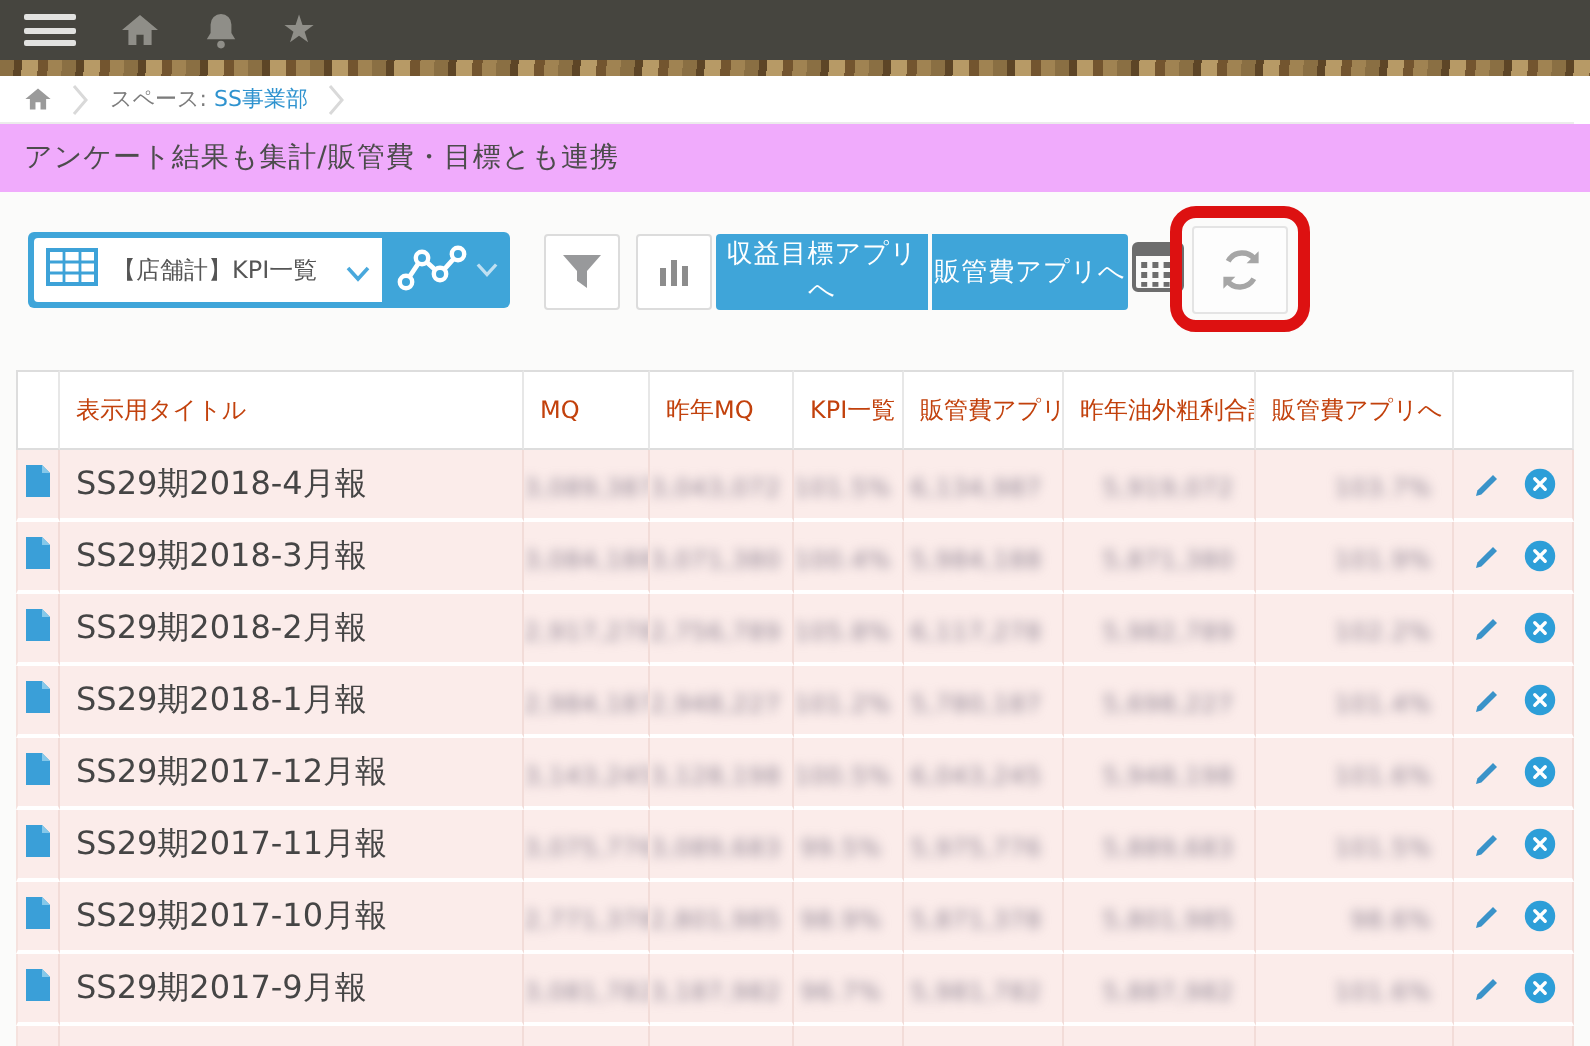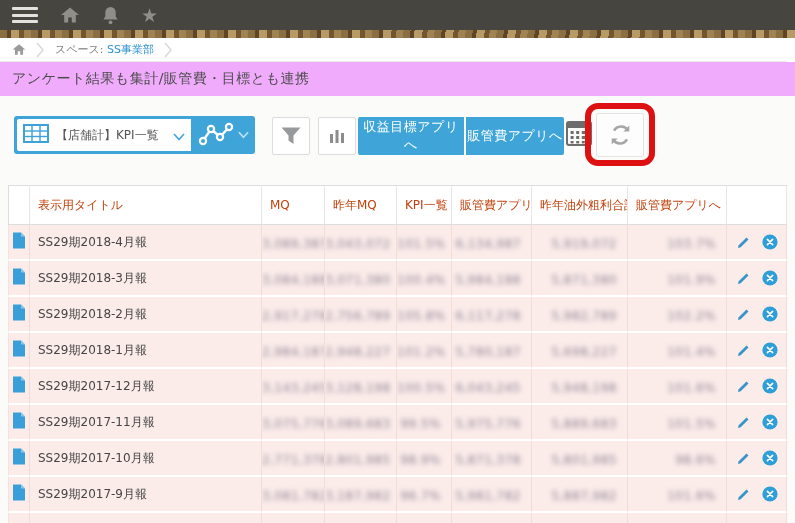--- a/index.html
+++ b/index.html
@@ -48,21 +48,21 @@
   .red-ring { position:absolute; left:585px; top:7px; width:70px; height:63px; border:6px solid #dd1111; border-radius:13px; pointer-events:none; z-index:5; }
 
   
   .tablewrap { position:absolute; left:8px; top:89px; width:779px; }
   table { border-collapse:separate; border-spacing:0; table-layout:fixed; width:779px; }
   th { height:40px; background:#fff; border-top:1px solid #ddd; border-bottom:1px solid #ddd; border-right:1px solid #e7e7e7; font-size:12px; font-weight:normal; color:#c2410c; text-align:left; padding-left:8px; white-space:nowrap; overflow:hidden; }
   th:first-child { border-left:1px solid #ddd; }
   td { height:36px; background:#fbecea; border-bottom:2px solid #fff; border-right:1px solid #f2dcd8; white-space:nowrap; overflow:hidden; }
   td:first-child { border-left:1px solid #f5e2de; }
   td.ic { text-align:center; }
-  td.title { font-size:12px; color:#454545; padding-left:8px; cursor:pointer; }
+  td.title { font-size:16px; color:#454545; padding-left:8px; cursor:pointer; }
   td.num { text-align:right; padding-right:10px; }
   .blur { filter: blur(2.6px); color:#8d8292; font-size:12px; letter-spacing:0.5px; }
   td.act { text-align:center; }
   td.act .ab { display:inline-flex; align-items:center; justify-content:center; width:20px; height:20px; margin:0 3px; vertical-align:middle; cursor:pointer; }
 </style>
 </head>
 <body>
 
 <div class="screen">
 

